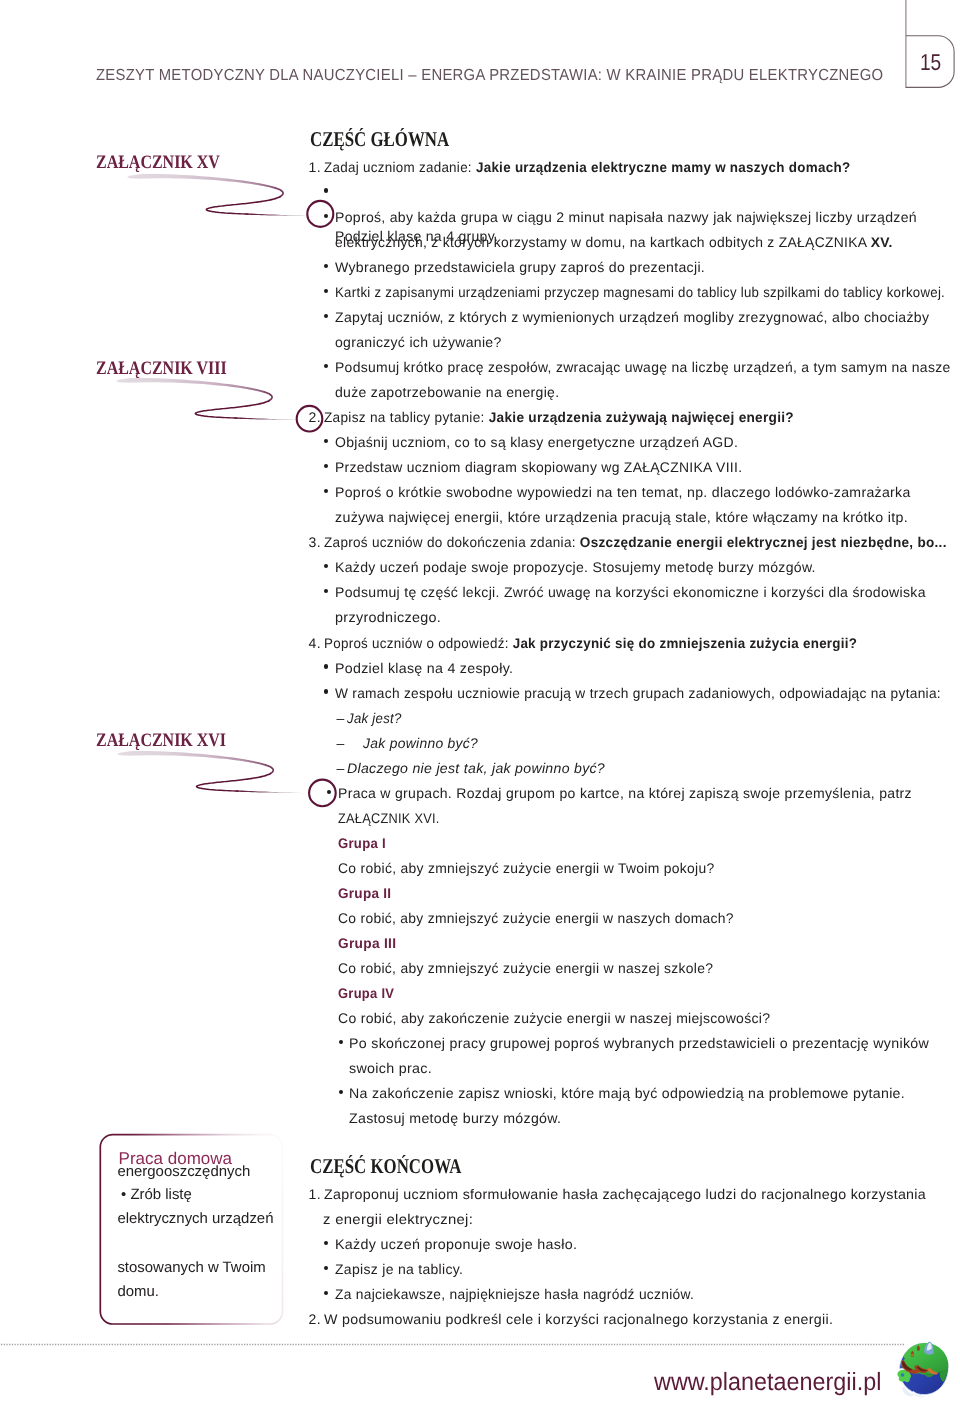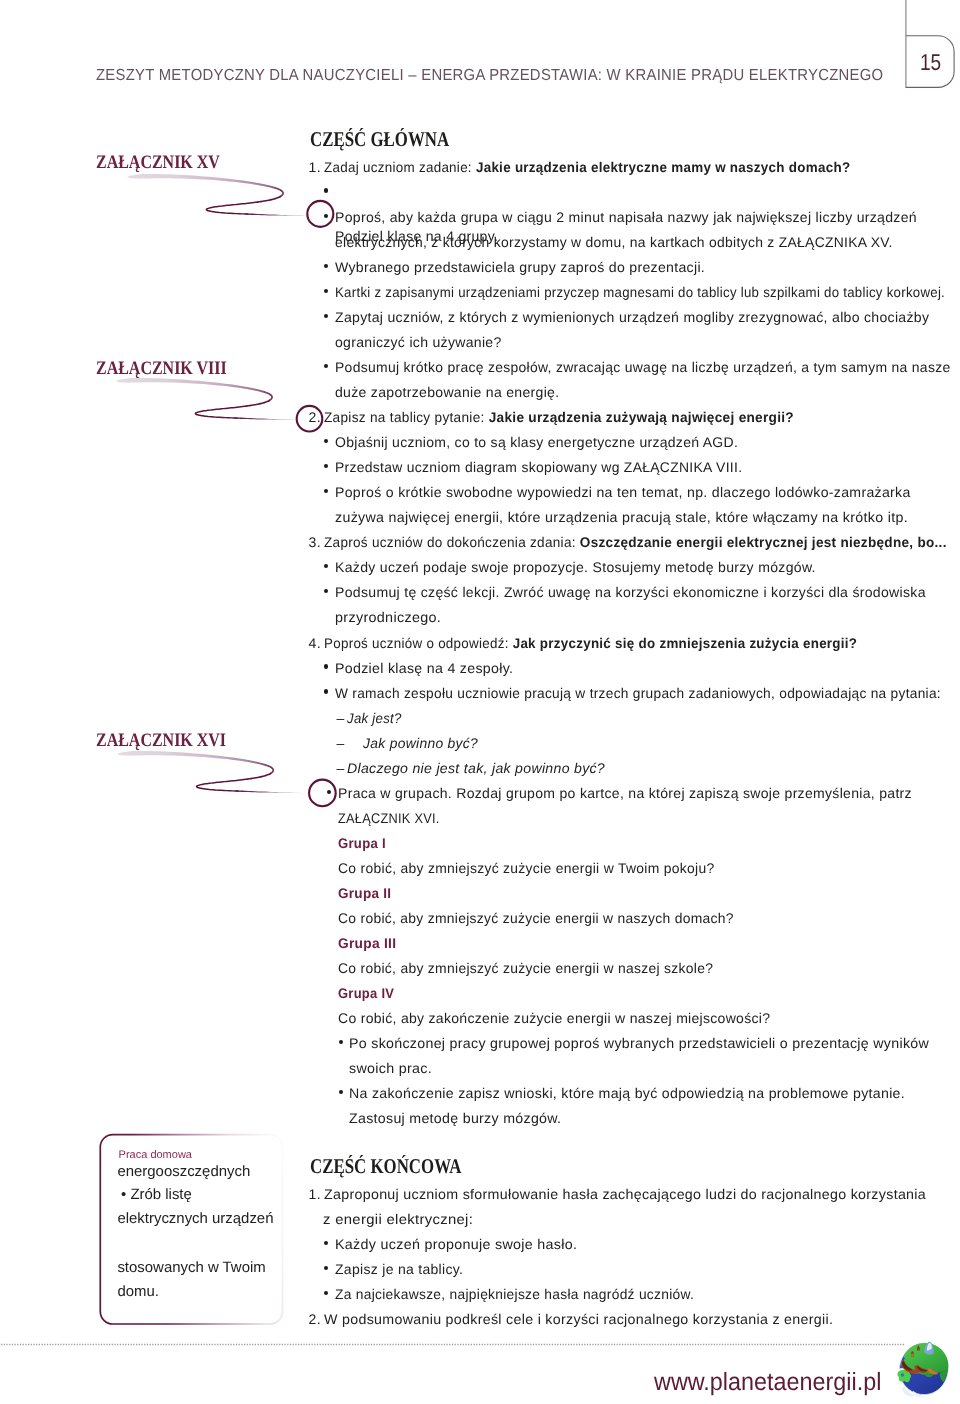--- a/index.html
+++ b/index.html
@@ -25,21 +25,21 @@
         transform:scaleX(.803);transform-origin:0 0;}
 
   .ln{position:absolute;font-size:14px;color:#232020;white-space:nowrap;
       letter-spacing:.3px;transform-origin:0 0;}
   .mk{position:absolute;font-size:14px;color:#232020;white-space:nowrap;letter-spacing:.3px;}
   .dot{position:absolute;width:4.2px;height:4.2px;border-radius:50%;background:#1a1a19;}
   .grp{color:#6b2142;font-weight:700;}
 
   svg.dec{position:absolute;overflow:visible;}
 
-  .hwtitle{position:absolute;font-size:11px;color:#8d2a55;white-space:nowrap;}
+  .hwtitle{position:absolute;font-size:17px;color:#8d2a55;white-space:nowrap;}
   .hwln{position:absolute;font-size:14.95px;color:#232020;white-space:nowrap;}
 
   .url{position:absolute;left:653.5px;top:1367.5px;font-family:"Liberation Sans",sans-serif;
        font-size:25px;color:#5b1a36;white-space:nowrap;transform:scaleX(.935);
        transform-origin:0 0;}
 </style>
 </head>
 <body>
 
 <div class="page">
@@ -104,21 +104,21 @@
   </svg>
 
   <div id="content">
       <div class="sect" style="left: 309.5px; top: 127.4px;">CZĘŚĆ GŁÓWNA</div>
       <div class="ln" style="left: 323.6px; top: 158.55px; transform: scaleX(0.9574);"><span>Zadaj uczniom zadanie: </span><span style="font-weight: 700;">Jakie urządzenia elektryczne mamy w naszych domach?</span></div>
       <div class="mk" style="left: 308.6px; top: 158.55px;">1.</div>
       <div class="ln" style="left: 334.8px; top: 183.6px; transform: scaleX(1.0019); margin-top: 44px;"><span>Podziel klasę na 4 grupy.</span></div>
       <div class="dot" style="left: 324.3px; top: 188.45px;"></div>
       <div class="ln" style="left: 334.8px; top: 208.65px; transform: scaleX(1.0035);"><span>Poproś, aby każda grupa w ciągu 2 minut napisała nazwy jak największej liczby urządzeń</span></div>
       <div class="dot" style="left: 324.3px; top: 213.5px;"></div>
-      <div class="ln" style="left: 334.8px; top: 233.7px; transform: scaleX(0.9921);"><span>elektrycznych, z których korzystamy w domu, na kartkach odbitych z ZAŁĄCZNIKA </span><span style="font-weight: 400;">XV.</span></div>
+      <div class="ln" style="left: 334.8px; top: 233.7px; transform: scaleX(0.9921);"><span>elektrycznych, z których korzystamy w domu, na kartkach odbitych z ZAŁĄCZNIKA </span><span style="font-weight: 700;">XV.</span></div>
       <div class="ln" style="left: 334.8px; top: 258.75px; transform: scaleX(1.0083);"><span>Wybranego przedstawiciela grupy zaproś do prezentacji.</span></div>
       <div class="dot" style="left: 324.3px; top: 263.6px;"></div>
       <div class="ln" style="left: 334.8px; top: 283.8px; transform: scaleX(0.9442);"><span>Kartki z zapisanymi urządzeniami przyczep magnesami do tablicy lub szpilkami do tablicy korkowej.</span></div>
       <div class="dot" style="left: 324.3px; top: 288.65px;"></div>
       <div class="ln" style="left: 334.8px; top: 308.85px; transform: scaleX(1.0047);"><span>Zapytaj uczniów, z których z wymienionych urządzeń mogliby zrezygnować, albo chociażby</span></div>
       <div class="dot" style="left: 324.3px; top: 313.7px;"></div>
       <div class="ln" style="left: 334.8px; top: 333.9px; transform: scaleX(1.0039);"><span>ograniczyć ich używanie?</span></div>
       <div class="ln" style="left: 334.8px; top: 358.95px; transform: scaleX(0.995);"><span>Podsumuj krótko pracę zespołów, zwracając uwagę na liczbę urządzeń, a tym samym na nasze</span></div>
       <div class="dot" style="left: 324.3px; top: 363.8px;"></div>
       <div class="ln" style="left: 334.8px; top: 384px; transform: scaleX(1.0034);"><span>duże zapotrzebowanie na energię.</span></div>

